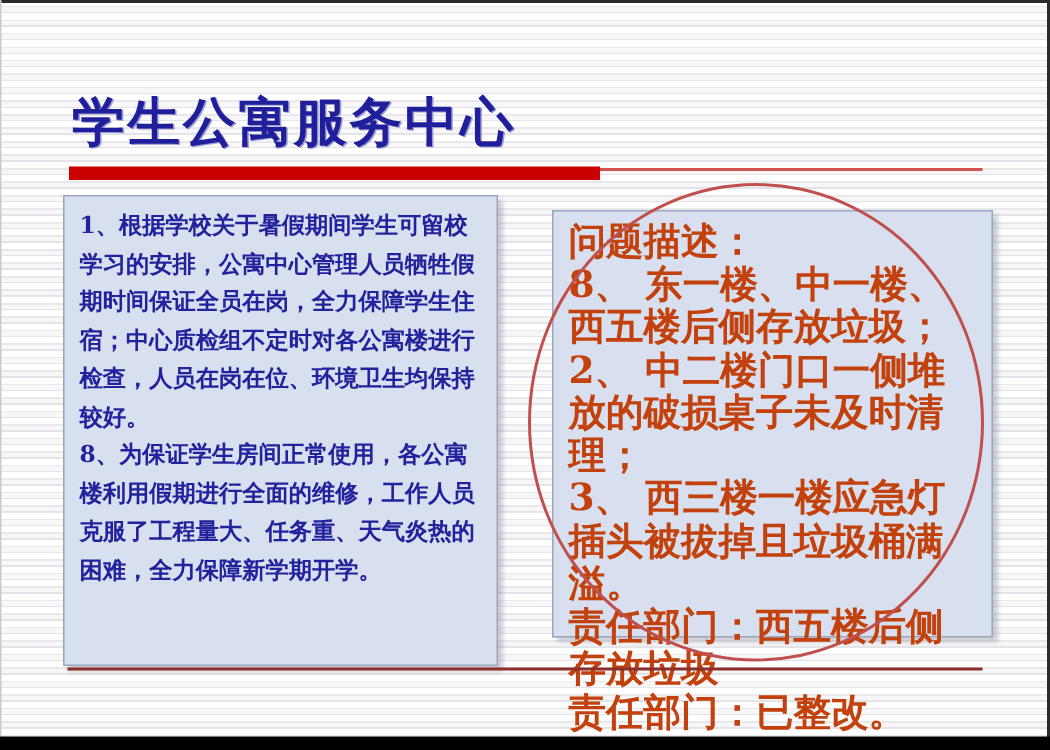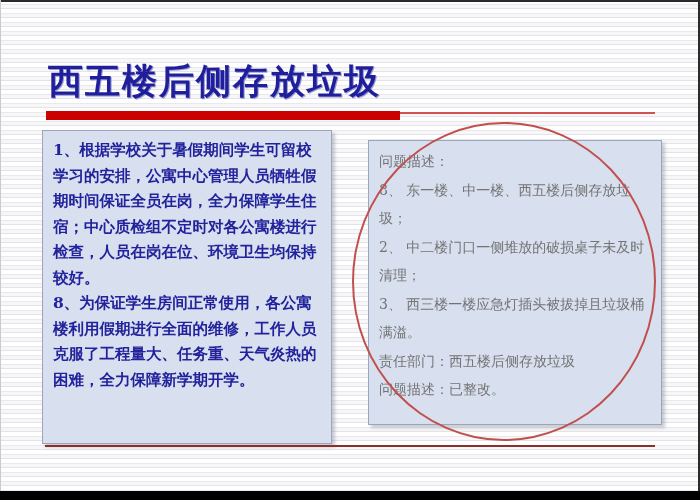--- a/index.html
+++ b/index.html
@@ -100,26 +100,27 @@
     font-size: 15.5px;
     font-weight: bold;
     line-height: 25.5px;
     color: #22229c;
     letter-spacing: 0px;
     white-space: pre-wrap;
     word-break: break-all;
   }
   .right-text {
     font-family: "DejaVu Serif", "Liberation Serif", serif;
-    font-size: 14px;
+    font-size: 25px;
     line-height: 28.5px;
-    color: #737373;
+    color: #c2410c;
     letter-spacing: 0px;
     white-space: pre-wrap;
     word-break: break-all;
+    font-weight: bold;
   }
 
   
   #annotation-ellipse {
     position: absolute;
     left: 352px;
     top: 122px;
     width: 300px;
     height: 315px;
     border: 2px solid #c0504d;
@@ -140,37 +141,37 @@
 </style>
 </head>
 <body>
 
 <div id="slide">
 
   <div id="frame-top"></div>
   <div id="frame-left"></div>
   <div id="frame-right"></div>
 
-  <div id="title">西五楼后侧存放垃圾</div>
+  <div id="title">学生公寓服务中心</div>
 
   <div id="title-bar-thick"></div>
   <div id="title-bar-thin"></div>
 
   <div id="left-box" class="content-box">
     <div class="left-text">1、根据学校关于暑假期间学生可留校学习的安排，公寓中心管理人员牺牲假期时间保证全员在岗，全力保障学生住宿；中心质检组不定时对各公寓楼进行检查，人员在岗在位、环境卫生均保持较好。
 8、为保证学生房间正常使用，各公寓楼利用假期进行全面的维修，工作人员克服了工程量大、任务重、天气炎热的困难，全力保障新学期开学。</div>
   </div>
 
   <div id="right-box" class="content-box">
     <div class="right-text">问题描述：</div>
     <div class="right-text">8、 东一楼、中一楼、西五楼后侧存放垃圾；
 2、 中二楼门口一侧堆放的破损桌子未及时清理；
 3、 西三楼一楼应急灯插头被拔掉且垃圾桶满溢。</div>
     <div class="right-text">责任部门：西五楼后侧存放垃圾</div>
-    <div class="right-text">问题描述：已整改。</div>
+    <div class="right-text">责任部门：已整改。</div>
   </div>
 
   <div id="annotation-ellipse"></div>
 
   <div id="bottom-rule"></div>
 
   <div id="frame-bottom"></div>
 </div>
 
 </body></html>

